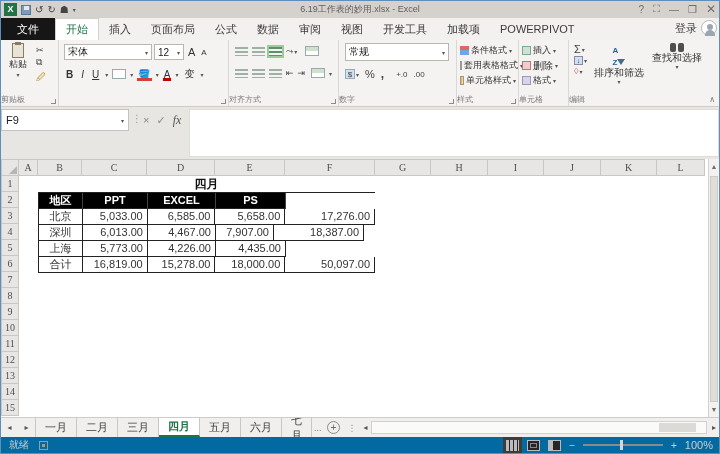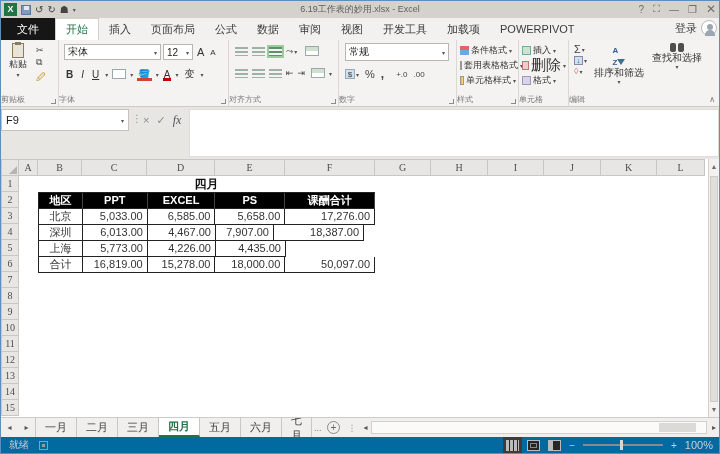--- a/index.html
+++ b/index.html
@@ -194,21 +194,21 @@
           <span class="smbtn">⧉</span>
           <span class="smbtn" style="color:#b8860b;">🖉</span>
         </div>
       </div>
       <div class="glabel">剪贴板</div>
       <span class="launcher"></span>
     </div>
 
     <div class="rgroup" style="width:170px; padding-left:5px;">
       <div class="minirow" style="height:18px;">
-        <div class="combo" style="width:97px;">
+        <div class="combo" style="width:88px;">
           <span>宋体</span>
             <span class="drop">▾</span>
         </div>
         <div class="combo" style="width:30px;">
           <span>12</span>
             <span class="drop">▾</span>
         </div>
         <span class="fontbtn" style="font-size:11px;">A</span>
         <span class="fontbtn" style="font-size:8px;">A</span>
       </div>
@@ -219,21 +219,20 @@
         <span class="drop">▾</span>
         <span class="mergeic" style="background:#fff;"></span>
         <span class="drop">▾</span>
         <span class="colorbar">🪣<i style="background:#d04437;"></i></span>
         <span class="drop">▾</span>
         <span class="colorbar"><span>A</span><i style="background:#c00000;"></i></span>
         <span class="drop">▾</span>
         <span class="fontbtn">变</span>
         <span class="drop">▾</span>
       </div>
-      <div class="glabel">字体</div>
       <span class="launcher"></span>
     </div>
 
     <div class="rgroup" style="width:110px; padding-left:6px;">
       <div class="minirow" style="gap:4px; height:16px;">
         <span class="lines"></span>
         <span class="lines"></span>
         <span class="lines sel"></span>
         <span class="smbtn">⤳<span class="drop">▾</span></span>
         <span class="mergeic" style="margin-left:4px;"></span>
@@ -291,21 +290,21 @@
     </div>
 
     <div class="rgroup" style="width:50px; padding-left:3px;">
       <div class="stackrow">
         <span class="sq" style="width:9px; height:9px; border:1px solid #7a9; background:#cfe2cf;"></span>
         <span style="font-size:9px;">插入</span>
           <span class="drop">▾</span>
       </div>
       <div class="stackrow">
         <span class="sq" style="width:9px; height:9px; border:1px solid #b77; background:#f0cccc;"></span>
-        <span style="font-size:15px;">删除</span>
+        <span style="font-size:10px;">删除</span>
           <span class="drop">▾</span>
       </div>
       <div class="stackrow">
         <span class="sq" style="width:9px; height:9px; border:1px solid #99b; background:#d9d2e9;"></span>
         <span style="font-size:9px;">格式</span>
           <span class="drop">▾</span>
       </div>
       <div class="glabel">单元格</div>
     </div>
 
@@ -390,21 +389,20 @@
       </div>
 
     <div class="xtable">
       <div class="xtitle">四月</div>
       <div class="tbody-wrap" id="xtbody">
           <div class="trow hdr">
             <div class="tcell c0" style="width: 44px;">地区</div>
             <div class="tcell " style="width: 65px;">PPT</div>
             <div class="tcell " style="width: 68px;">EXCEL</div>
             <div class="tcell " style="width: 70px;">PS</div>
-            <div class="tcell " style="width: 90px;">课酬合计</div>
           </div>
           <div class="trow">
             <div class="tcell c0" style="width: 44px;">北京</div>
             <div class="tcell num" style="width: 65px;">5,033.00</div>
             <div class="tcell num" style="width: 68px;">6,585.00</div>
             <div class="tcell num" style="width: 70px;">5,658.00</div>
             <div class="tcell num" style="width: 90px;">17,276.00</div>
           </div>
           <div class="trow">
             <div class="tcell c0" style="width: 44px;">深圳</div>

